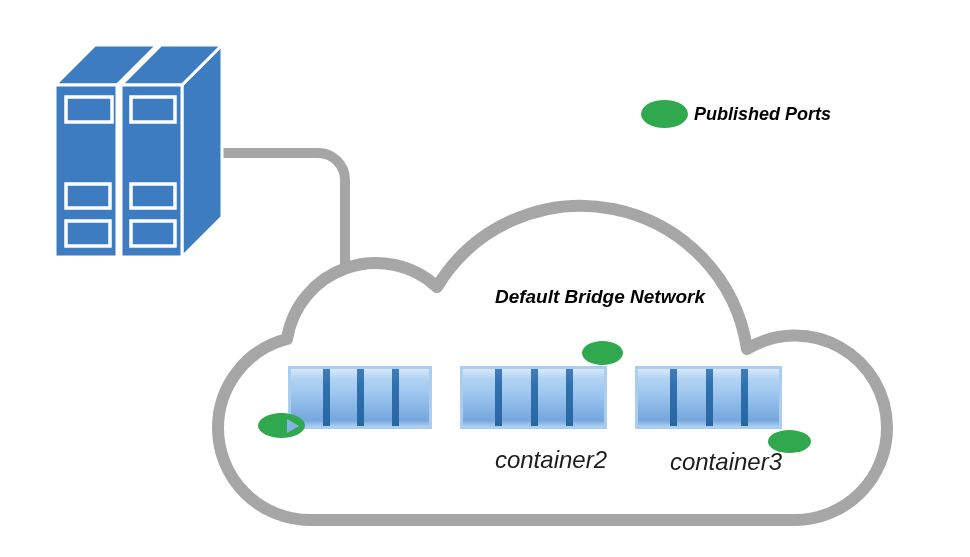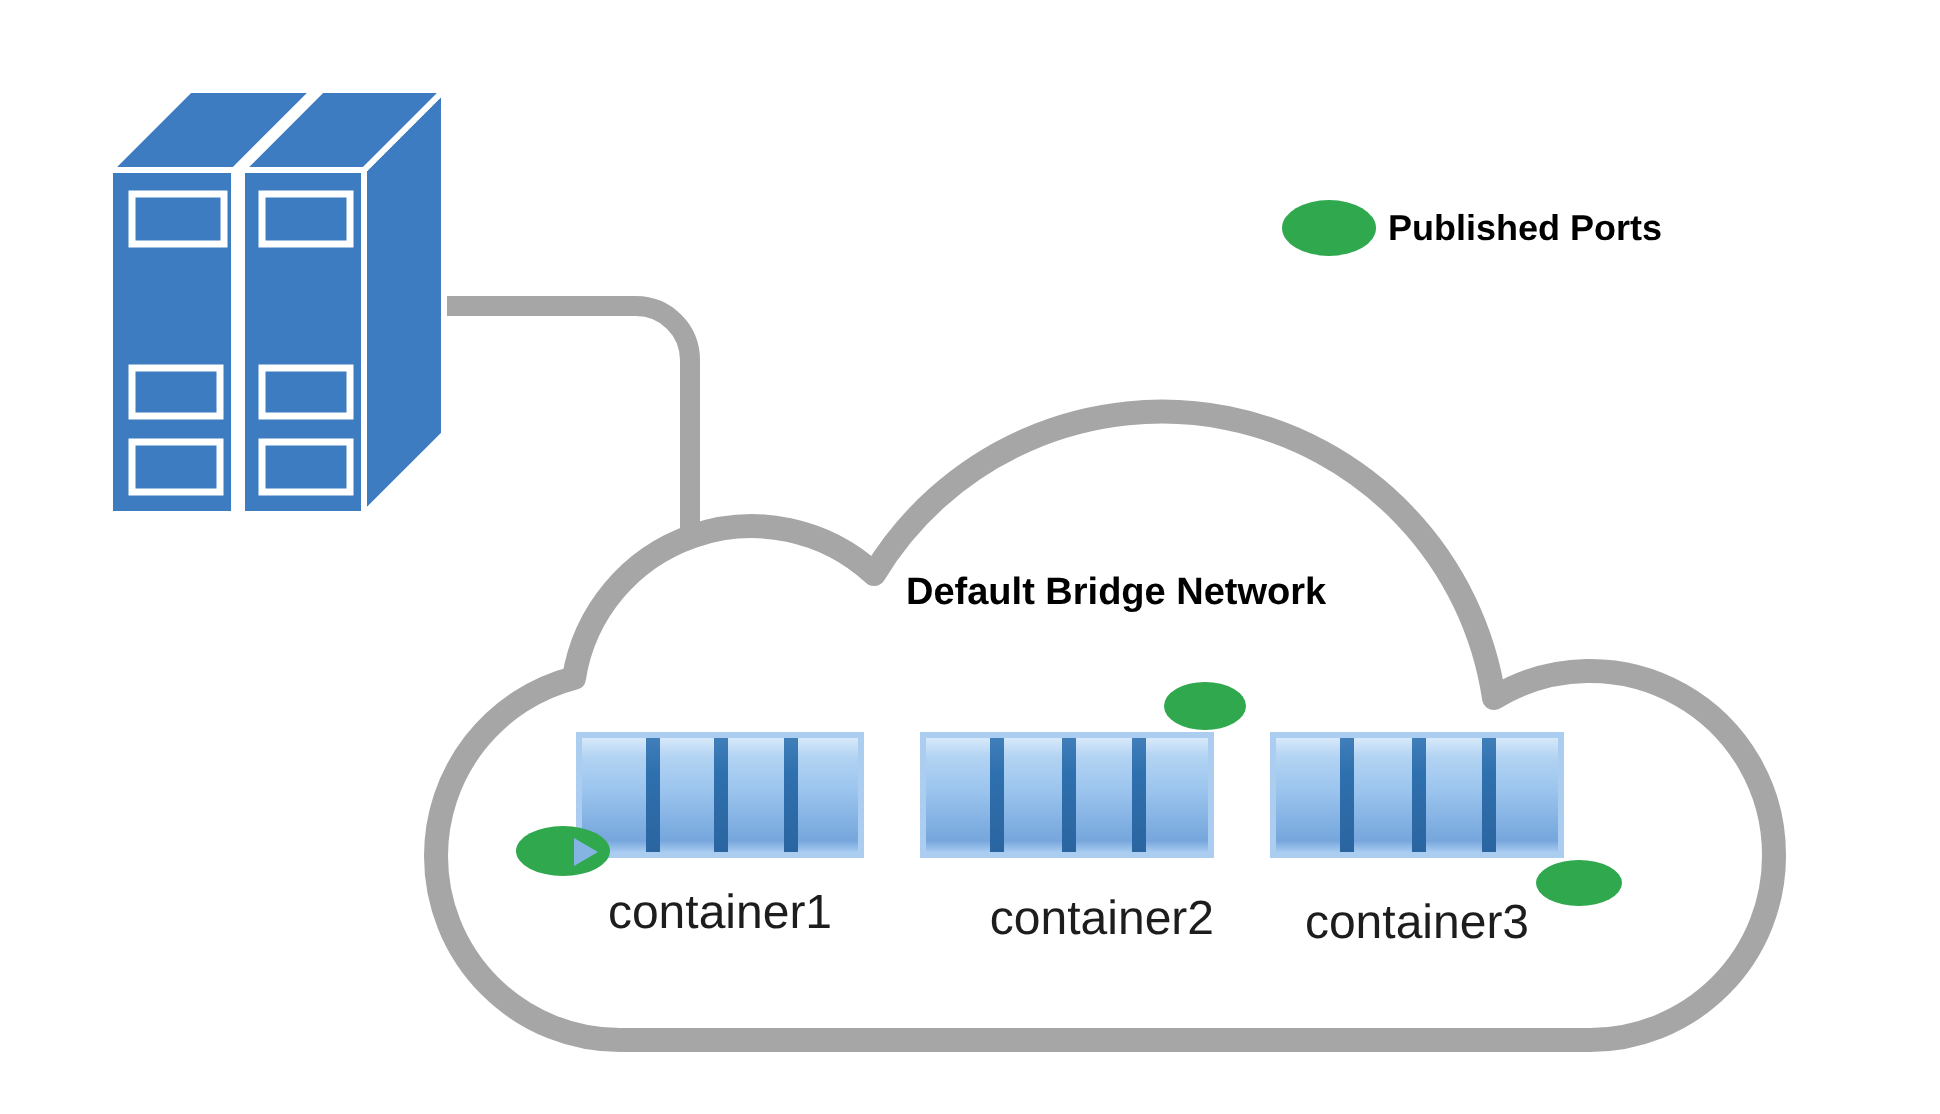--- a/index.html
+++ b/index.html
@@ -2,43 +2,43 @@
 <html style="--green: #2fa84e; --gray: #a6a6a6; --server-blue: #3d7cc1; --container-border: #aacdf0; --divider-blue: #2f70ae; --text-black: #1d1d1d;"><head>
 <meta charset="utf-8">
 <style>
   html,body{margin:0;padding:0;background:#fff;}
   .canvas{
     position:relative;width:970px;height:557px;background:#fff;overflow:hidden;
     font-family:"Liberation Sans",sans-serif;
   }
   .gfx{position:absolute;left:0;top:0;width:970px;height:557px;}
 
-  .label{position:absolute;color:#1d1d1d;white-space:nowrap;}
+  .label{position:absolute;color:#1d1d1d;white-space:nowrap;font-style:italic;}
   .host-label{left:40px;top:273px;width:170px;text-align:center;font-size:23px;letter-spacing:.5px;color:#2a2a2a;}
-  .network-label{left:453px;top:286px;width:252px;text-align:left;font-size:19px;font-weight:700;color:#000;}
+  .network-label{left:453px;top:286px;width:252px;text-align:right;font-size:19px;font-weight:700;color:#000;}
   .legend-label{left:694px;top:104px;font-size:18px;font-weight:700;color:#000;}
 
   .container-box{
     position:absolute;top:366px;height:63px;box-sizing:border-box;
     border:3px solid #aacdf0;
     background:linear-gradient(180deg,#d8e9fa 0%,#b3d4f3 16%,#9cc5ee 45%,#84b2e4 72%,#76a6dc 90%,#a7cbf0 100%);
   }
   .container-box .divider{
     position:absolute;top:0;bottom:0;width:7px;margin-left:-3px;
     background:linear-gradient(180deg,#3f7eb9 0%,#2f70ae 30%,#2a65a0 100%);
   }
   .d1{left:25%;} .d2{left:50%;} .d3{left:75%;}
   .box1{left:288px;width:144px;}
   .box2{left:460px;width:147px;}
   .box3{left:635px;width:147px;}
 
   .container-label{position:absolute;top:443px;font-size:24px;color:#1d1d1d;text-align:center;}
   .cl1{left:288px;width:144px;}
   .cl2{left:460px;width:147px;top:446px;text-align:right;}
-  .cl3{left:635px;width:147px;top:448px;}
+  .cl3{left:635px;width:147px;top:448px;text-align:right;}
 
   .port{position:absolute;background:var(--green,#2fa84e);border-radius:50%;}
   .port-legend{left:641px;top:100px;width:47px;height:28px;}
   .port-c1{left:258px;top:413px;width:47px;height:25px;}
   .port-c2{left:582px;top:341px;width:41px;height:24px;}
   .port-c3{left:768px;top:430px;width:43px;height:23px;}
 
   .arrow{
     position:absolute;right:6px;top:6px;width:0;height:0;
     border-left:12px solid #85b3e2;border-top:7px solid transparent;border-bottom:7px solid transparent;
@@ -86,21 +86,20 @@
     <div class="divider d1"></div>
     <div class="divider d2"></div>
     <div class="divider d3"></div>
   </div>
   <div class="container-box box3">
     <div class="divider d1"></div>
     <div class="divider d2"></div>
     <div class="divider d3"></div>
   </div>
 
-  <div class="label container-label cl1">container1</div>
   <div class="label container-label cl2">container2</div>
   <div class="label container-label cl3">container3</div>
 
   <div class="port port-c1">
     <span class="arrow"></span>
   </div>
   <div class="port port-c2"></div>
   <div class="port port-c3"></div>
 
 </div>

